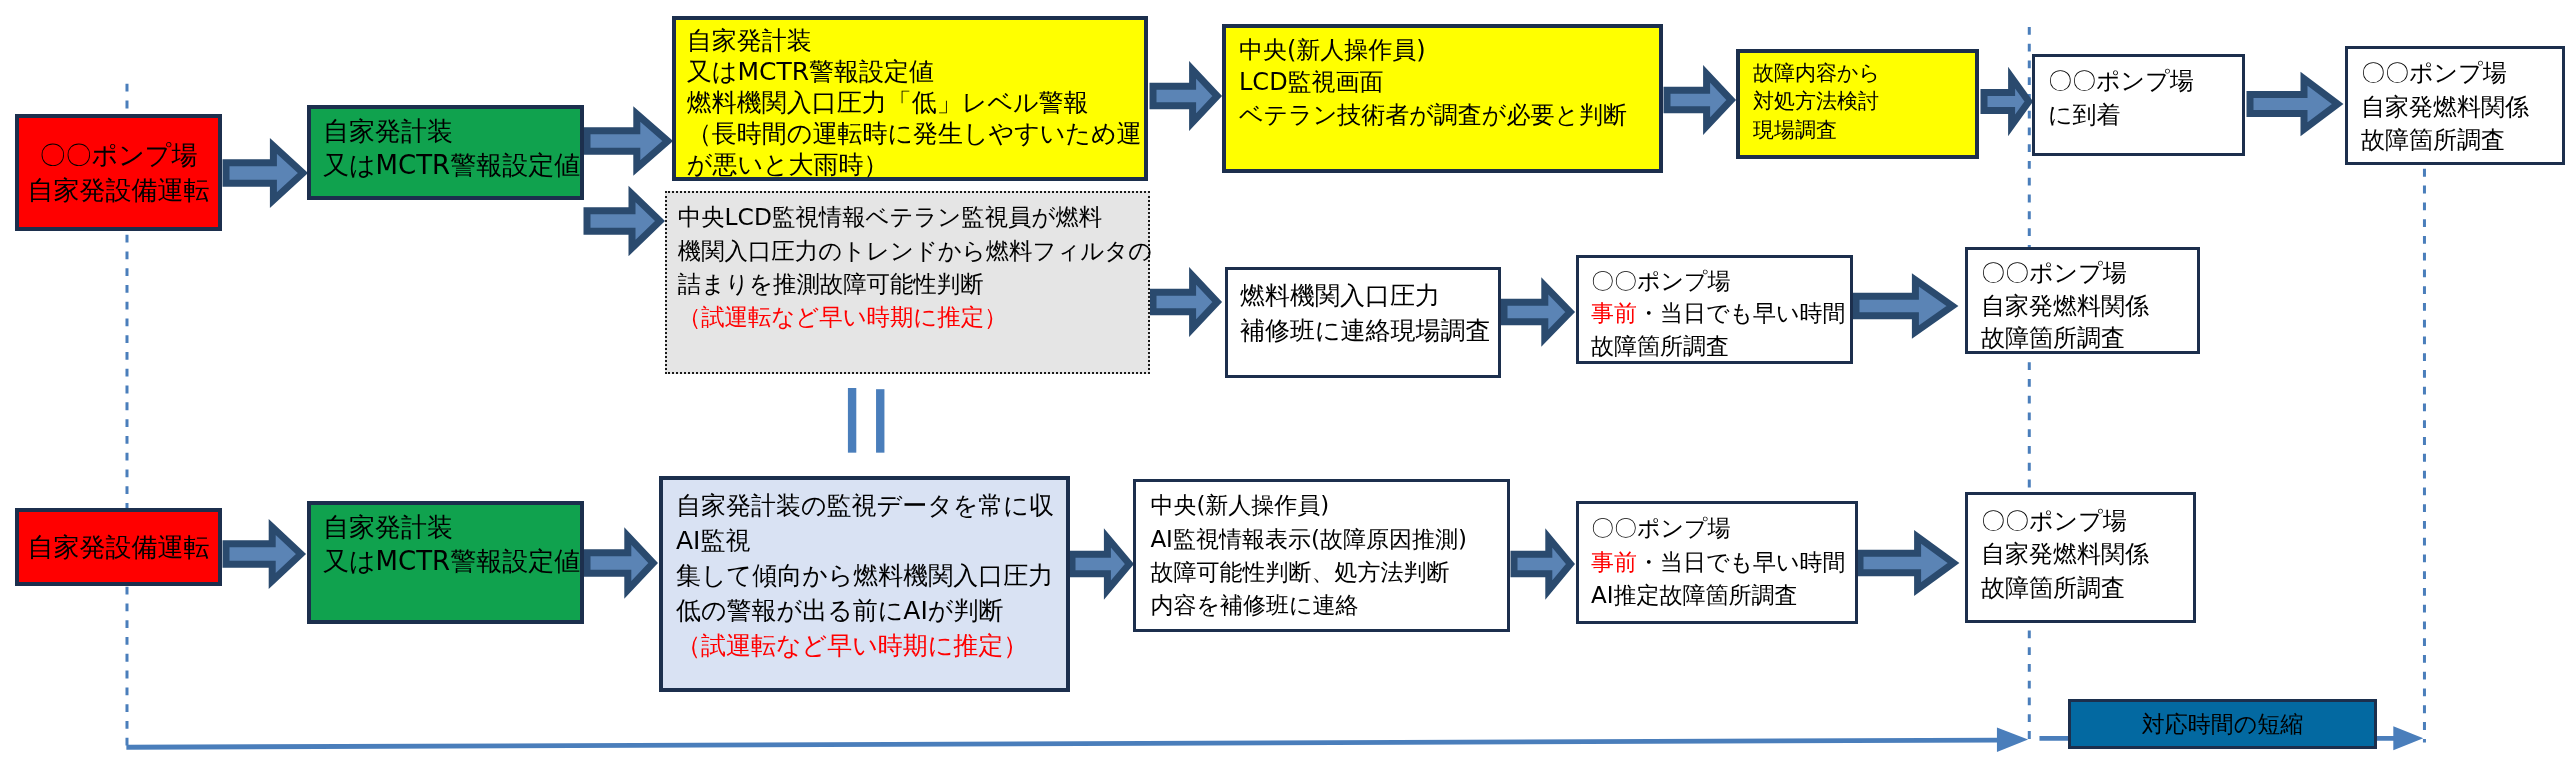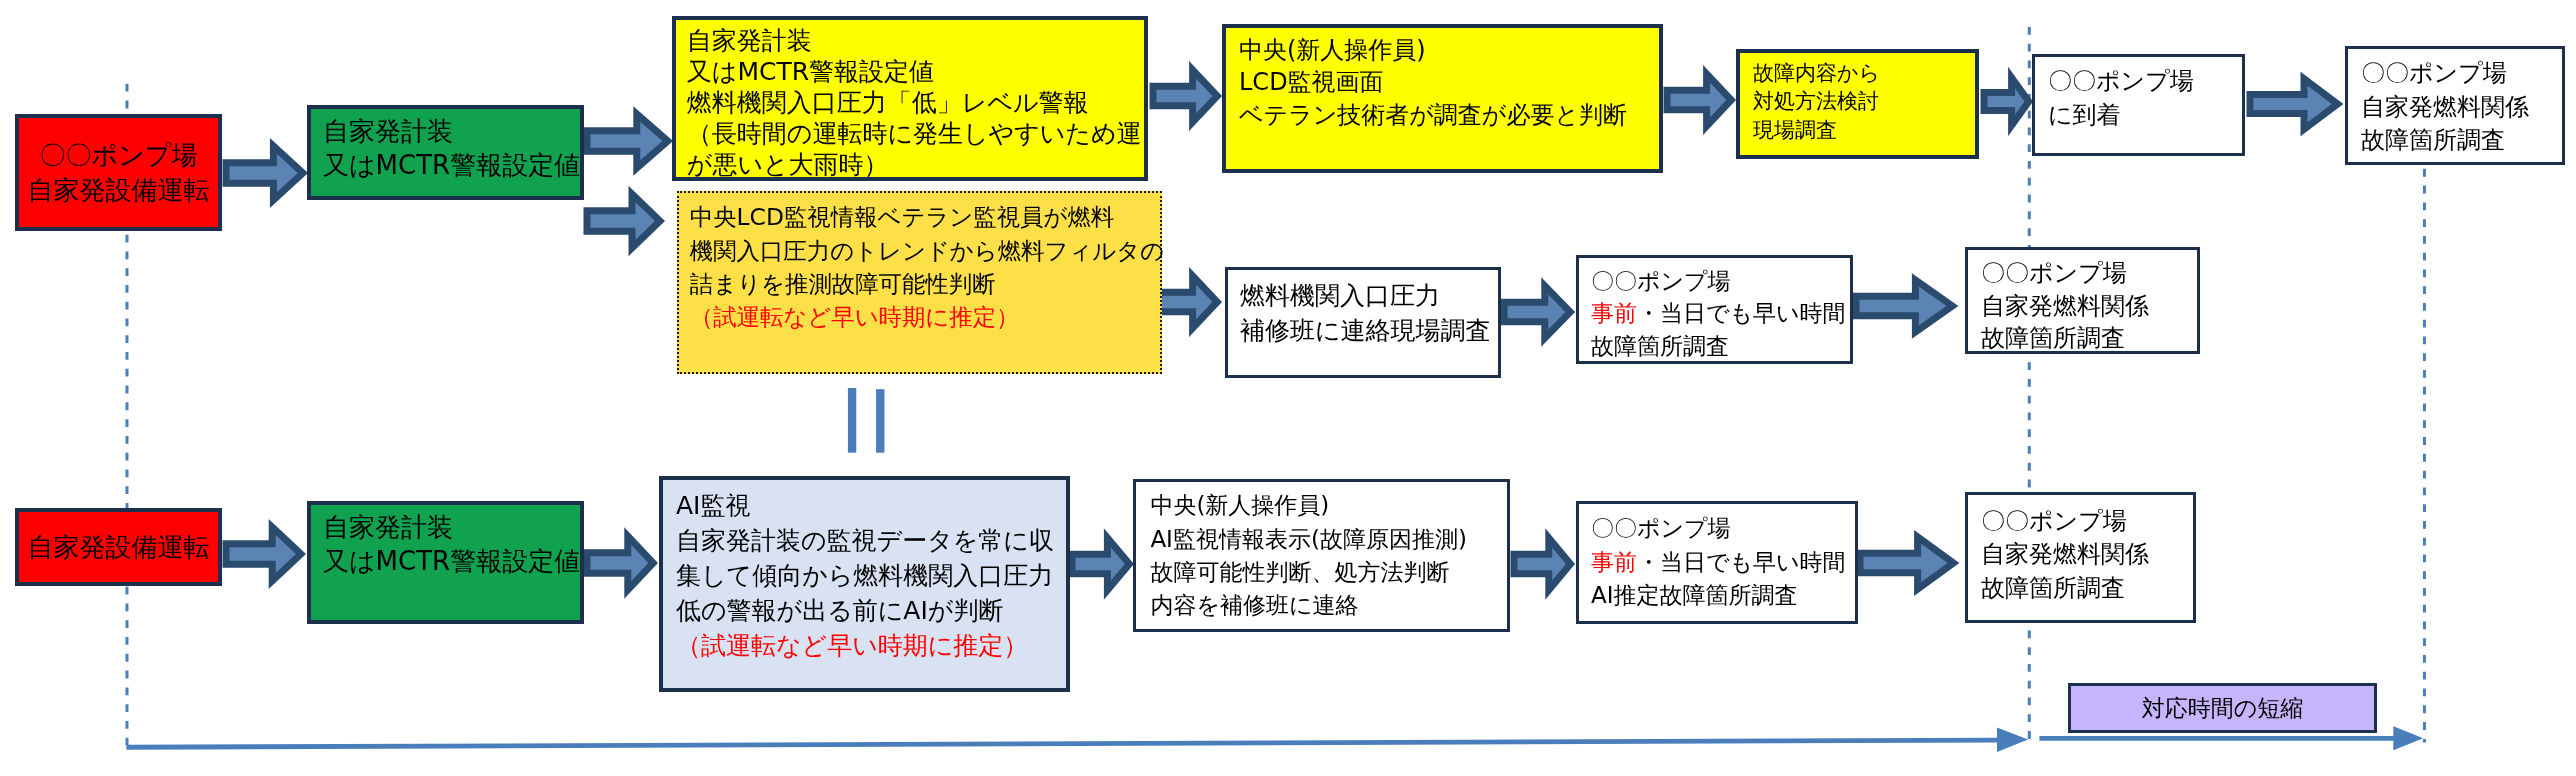--- a/index.html
+++ b/index.html
@@ -15,22 +15,22 @@
     position:absolute;box-sizing:border-box;z-index:2;
     border:4.2px solid #1c2f4d;color:#000;
     padding:4.8px 12px;line-height:1.32;
   }
   .box .ln{white-space:nowrap;}
   .red-box{background:#ff0000;display:flex;flex-direction:column;justify-content:center;align-items:center;text-align:center;padding:2.4px;}
   .green-box{background:#10a24e;}
   .yellow-box{background:#ffff00;}
   .white-box{background:#ffffff;border-width:3.6px;}
   .blue-box{background:#d9e2f3;}
-  .dotted-box{background:#fde047;border:2.4px dotted #1a1a1a;margin-left:12px;}
-  .orange-box{background:#c4b5fd;border-width:3.6px;display:flex;align-items:center;justify-content:center;padding:8px;}
+  .dotted-box{background:#e5e5e5;border:2.4px dotted #1a1a1a;}
+  .orange-box{background:#0369a1;border-width:3.6px;display:flex;align-items:center;justify-content:center;padding:8px;margin-top:16px;}
   .barrow{position:absolute;z-index:1;overflow:visible;}
   .barrow polygon{fill:#5b84b5;stroke:#2a4a6e;stroke-width:7;vector-effect:non-scaling-stroke;}
 </style>
 </head>
 <body>
 
 <div id="canvas">
 
   <svg id="underlay" width="2576" height="776" viewBox="0 0 4300 1296">
     <line x1="211" y1="140" x2="211" y2="1252" stroke="#4a7ebb" stroke-width="5" stroke-dasharray="13 15"></line>
@@ -162,22 +162,22 @@
   <div class="box green-box" style="left:307px;top:501px;width:277px;height:123px;font-size:26px">
       <div class="ln"><span>自家発計装</span></div>
       <div class="ln"><span>又はMCTR警報設定値</span></div>
     </div>
 
   <svg class="barrow" style="left:587px;top:533px;width:68px;height:60px" viewBox="0 0 150 100" preserveAspectRatio="none">
       <polygon points="0,33 90,33 90,5 146,50 90,95 90,67 0,67"></polygon>
     </svg>
 
   <div class="box blue-box" style="left:659px;top:476px;width:411px;height:216px;font-size:25px;line-height:1.4;padding:8.4px 13px">
+      <div class="ln"><span>自家発計装の監視データを常に収</span></div>
       <div class="ln"><span>AI監視</span></div>
-      <div class="ln"><span>自家発計装の監視データを常に収</span></div>
       <div class="ln"><span>集して傾向から燃料機関入口圧力</span></div>
       <div class="ln"><span>低の警報が出る前にAIが判断</span></div>
       <div class="ln"><span style="color: rgb(255, 0, 0);">（試運転など早い時期に推定）</span></div>
     </div>
 
   <svg class="barrow" style="left:1072px;top:535px;width:59px;height:58px" viewBox="0 0 150 100" preserveAspectRatio="none">
       <polygon points="0,33 90,33 90,5 146,50 90,95 90,67 0,67"></polygon>
     </svg>
 
   <div class="box white-box" style="left:1133px;top:479px;width:377px;height:153px;font-size:23px;line-height:1.45;padding:7.2px 14.4px">

